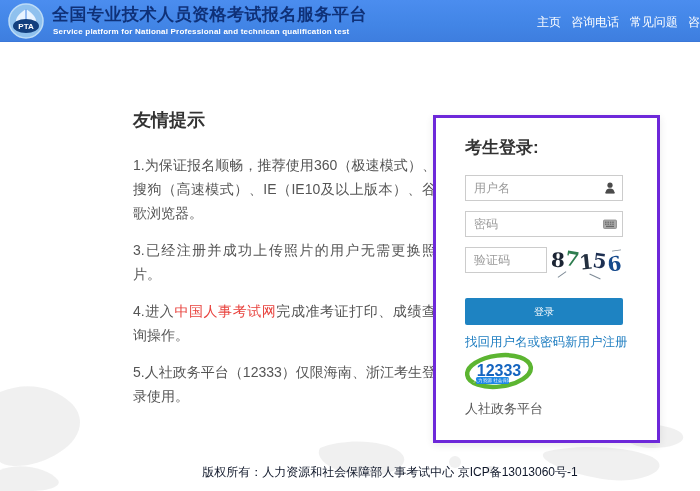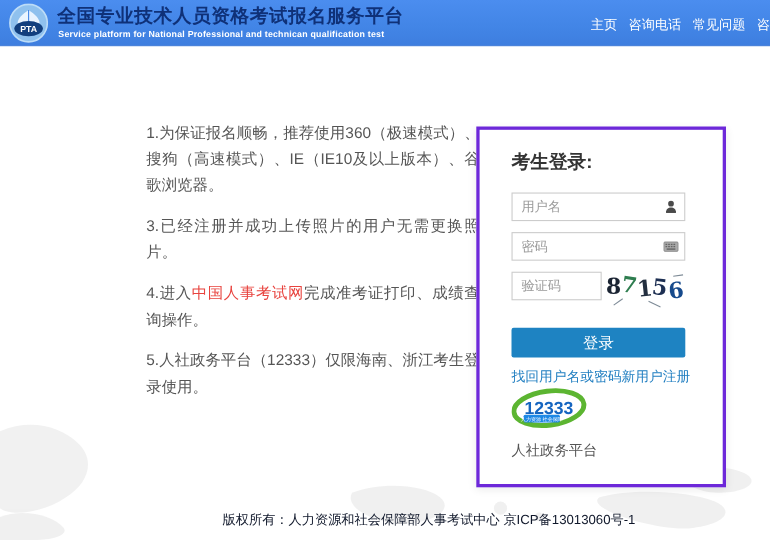--- a/index.html
+++ b/index.html
@@ -64,21 +64,21 @@
   .cd2 { color:#232f3f; transform:rotate(-6deg) translateY(2px); }
   .cd3 { color:#1d2f52; transform:rotate(7deg) translateY(1px); }
   .cd4 { color:#164a8c; transform:rotate(-8deg) translateY(4px); font-size:21px; }
   .captcha-noise { position:absolute; border-top:1px solid #7d8a96; }
   .n1 { width:10px; left:8px; bottom:2px; transform:rotate(-35deg); }
   .n2 { width:12px; left:40px; bottom:0px; transform:rotate(25deg); }
   .n3 { width:9px; right:2px; top:7px; transform:rotate(-8deg); }
   .login-btn {
     display:block; width:158px; height:27px; margin-top:21px;
     background:#1e83c2; color:#fff; border:none; border-radius:2px;
-    font-size:14px; cursor:pointer; font-family:Liberation Mono, monospace;
+    font-size:10px; cursor:pointer; font-family:Liberation Mono, monospace;
   }
   .login-links {
     display:flex; justify-content:space-between; width:162px;
     margin-top:9px; font-size:12.5px; white-space:nowrap;
   }
   .login-links a { color:#1e7dc0; text-decoration:none; }
   .other-divider {
     display:flex; align-items:center; margin:14px -21px 10px;
     font-size:13px; font-weight:bold; color:#333;
   }
@@ -123,20 +123,21 @@
     <div class="site-subtitle">Service platform for National Professional and technican qualification test</div>
     <nav class="header-nav">
       <a href="#">主页</a>
       <a href="#">咨询电话</a>
       <a href="#">常见问题</a>
       <a href="#">咨询电话</a>
     </nav>
   </div>
 
   <section class="tips">
+    <div class="tips-heading">友情提示</div>
     <p>
       <span>1.为保证报名顺畅，推荐使用360（极速模式）、搜狗（高速模式）、IE（IE10及以上版本）、谷歌浏览器。</span>
     </p>
     <p>
       <span>3.已经注册并成功上传照片的用户无需更换照片。</span>
     </p>
     <p>
       <span>4.进入</span><span class="red-link">中国人事考试网</span><span>完成准考证打印、成绩查询操作。</span>
     </p>
     <p>

